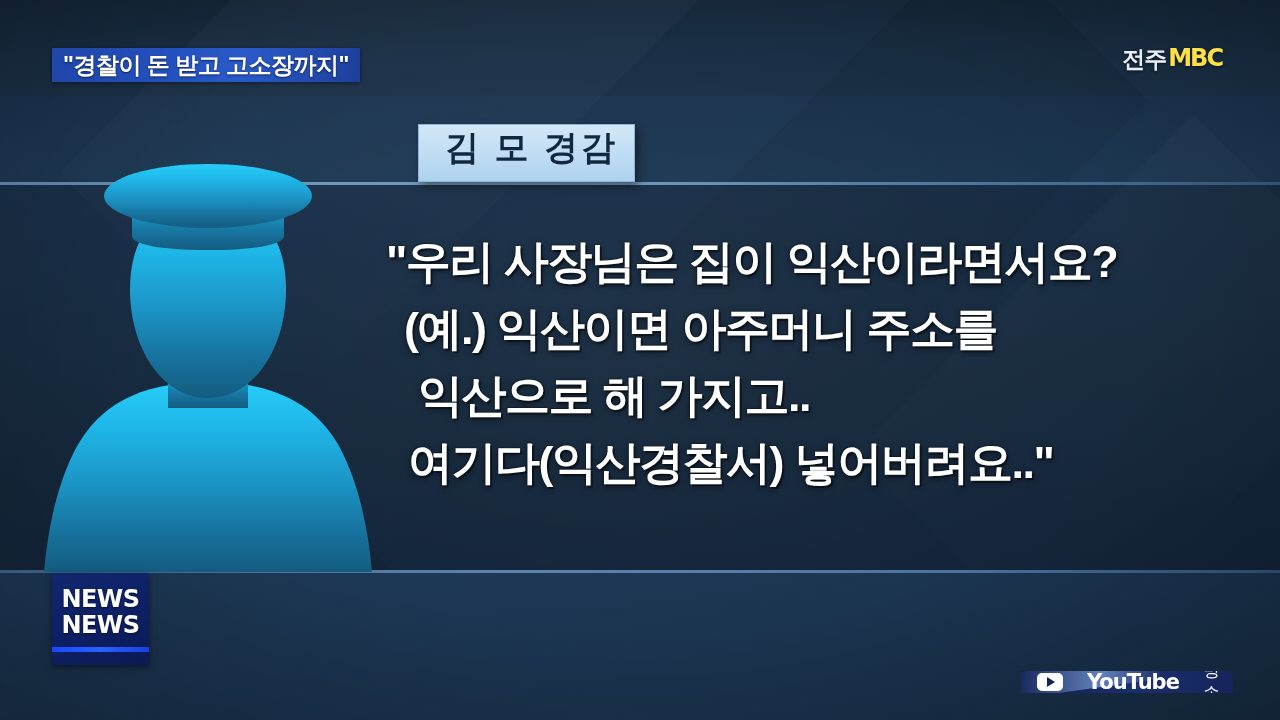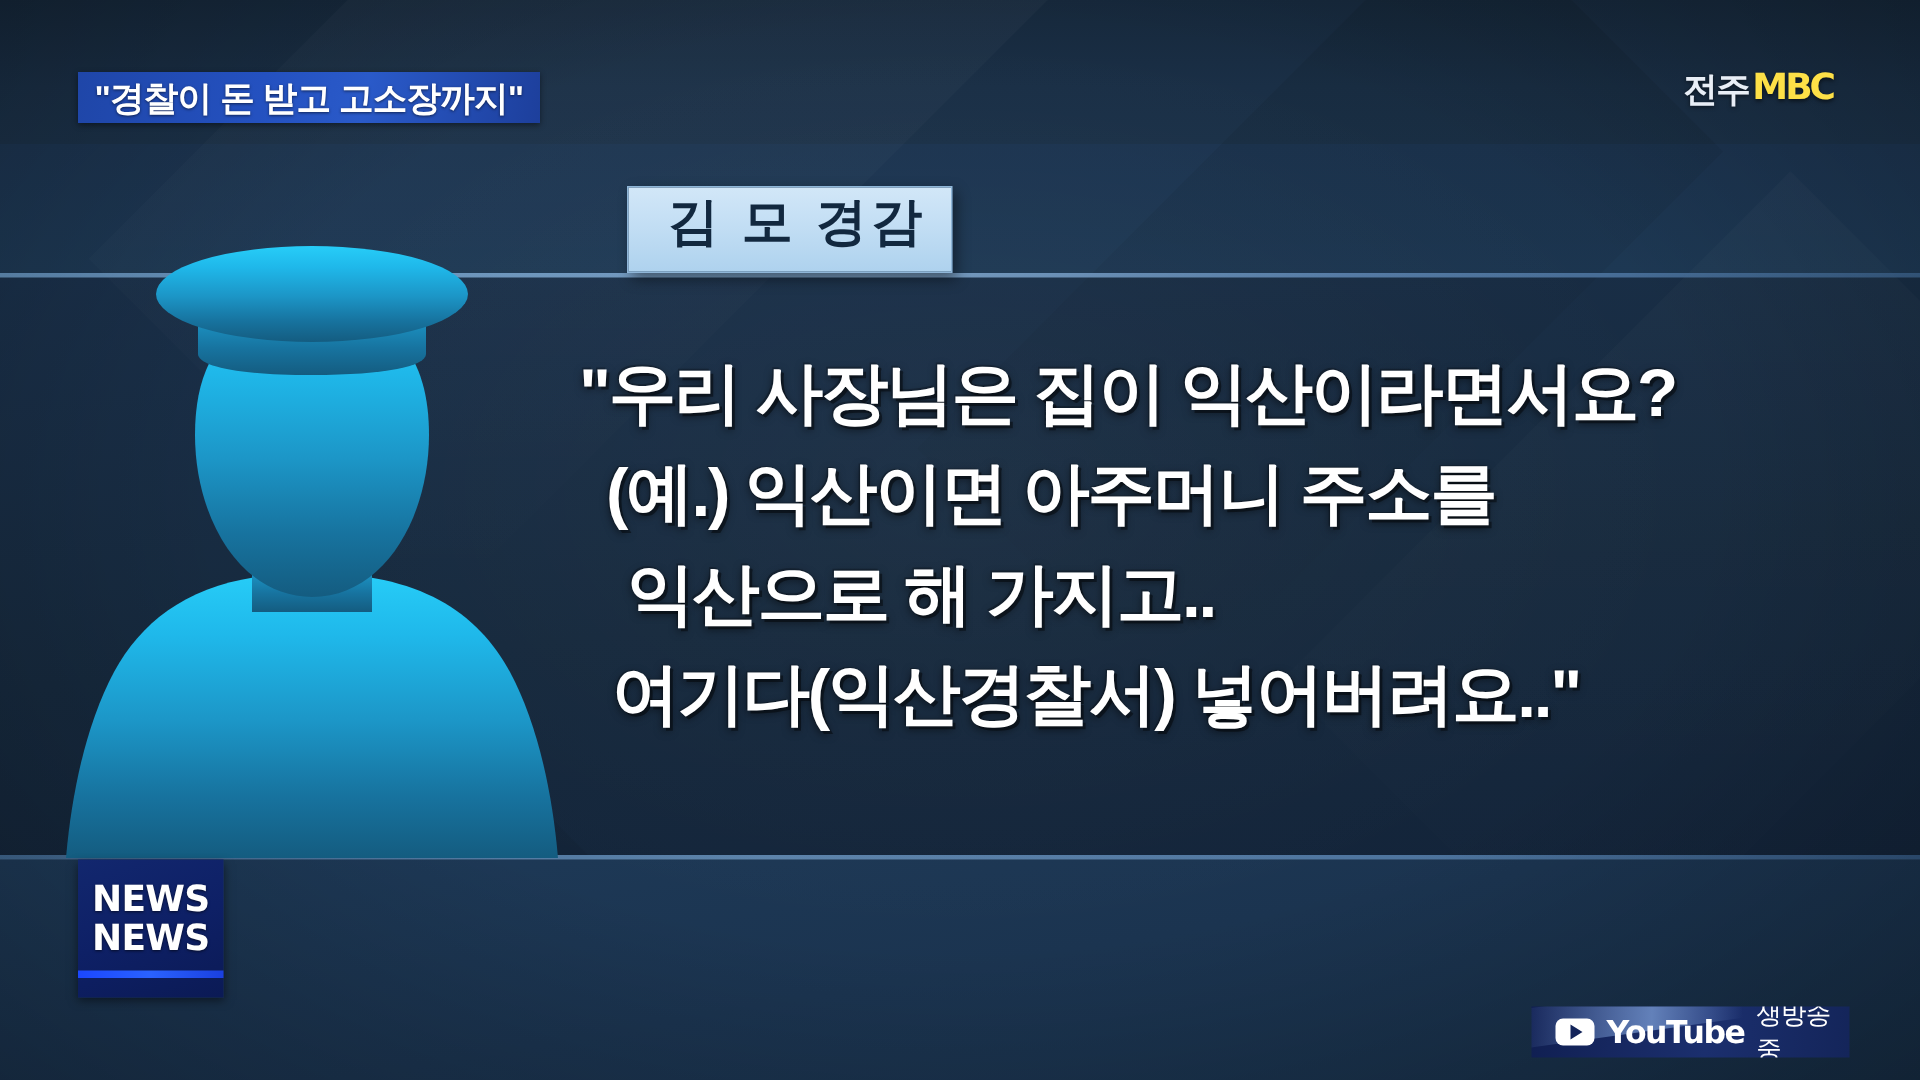--- a/index.html
+++ b/index.html
@@ -203,25 +203,25 @@
     position: absolute;
     left: 0; bottom: 13px;
     width: 100%; height: 5px;
     background: linear-gradient(90deg, #1b47ff 0%, #2a62ff 50%, #1a40e0 100%);
   }
 
   
   .ytbadge {
     position: absolute;
     left: 1021px; top: 671px;
-    width: 212px; height: 34px;
+    width: 212px; height: 22px;
     background: linear-gradient(95deg, #101f52 0%, #16275f 25%, #1b2f6e 55%, #14255a 100%);
     display: flex; align-items: center;
     padding-left: 16px;
-    gap: 8px;
+    gap: 24px;
     box-sizing: border-box;
     overflow: hidden;
   }
   .ytbadge .swoosh {
     position: absolute;
     left: -10px; top: -8px;
     width: 150px; height: 26px;
     background: linear-gradient(100deg, rgba(255,255,255,0) 0%, rgba(160,200,255,.55) 60%, rgba(255,255,255,0) 100%);
     transform: rotate(-8deg);
     pointer-events: none;

